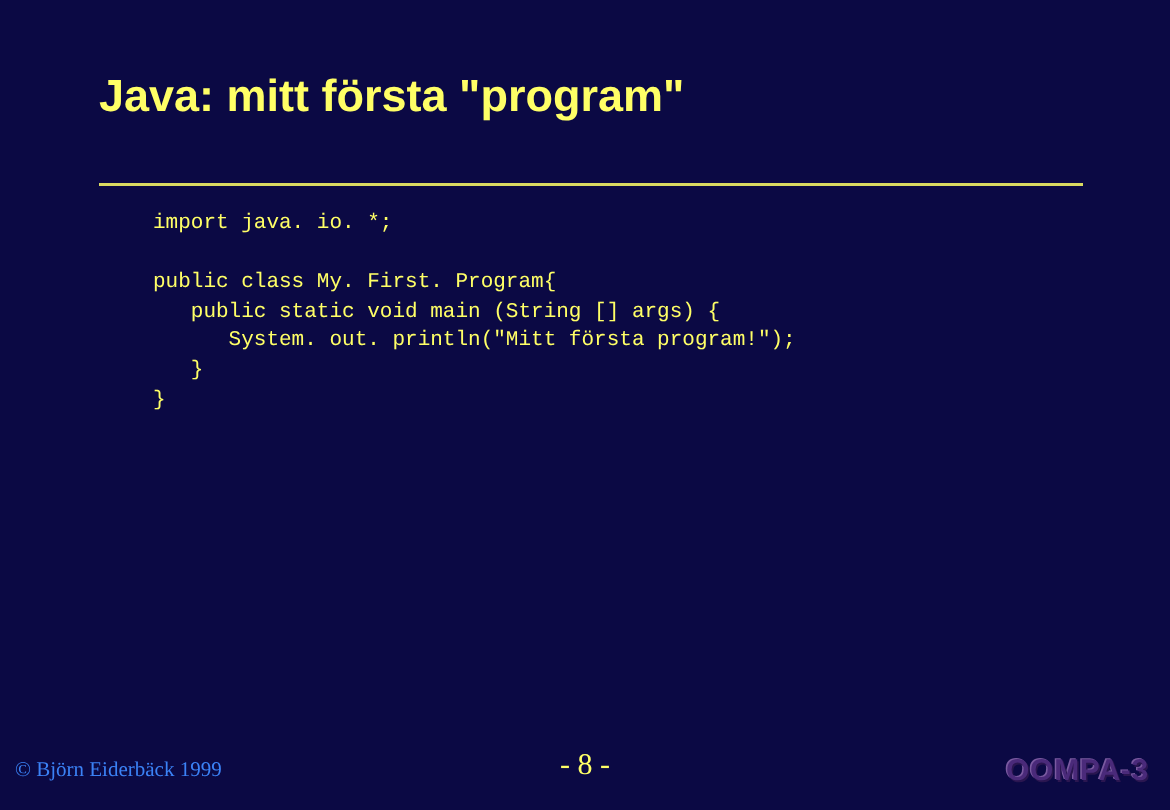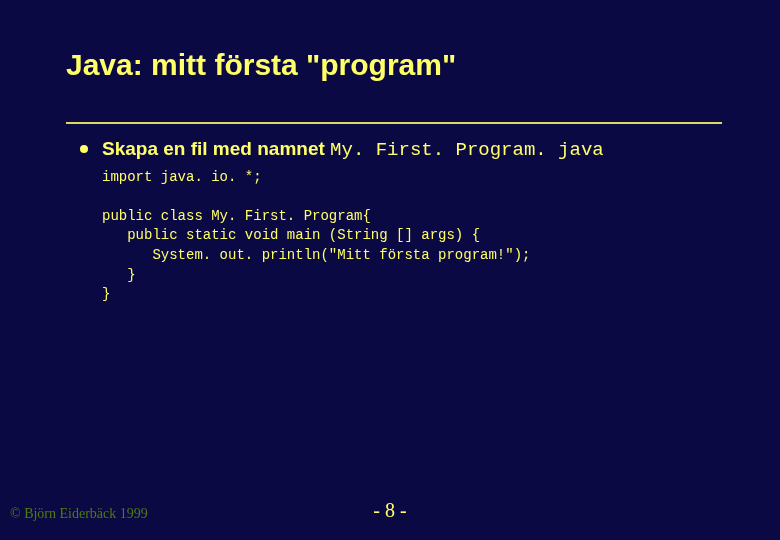--- a/index.html
+++ b/index.html
@@ -74,21 +74,21 @@
     white-space: pre;
     margin-left: 24px;
     margin-top: 4px;
   }
   .footer-left {
     position: absolute;
     left: 10px;
     bottom: 18px;
     font-family: "Times New Roman", Times, serif;
     font-size: 14px;
-    color: #4d7c0f;
+    color: #3b82f6;
   }
   .footer-center {
     position: absolute;
     bottom: 18px;
     left: 0;
     right: 0;
     text-align: center;
     font-family: "Times New Roman", Times, serif;
     font-size: 20px;
     color: #ffff66;
@@ -109,29 +109,27 @@
 <body>
 
 <div class="slide">
 
   <div class="title">Java: mitt första "program"</div>
 
   <hr class="rule">
 
   <div class="content">
     <ul class="bullets">
-      <li>
-        <span>Skapa en fil med namnet </span><span class="mono">My. First. Program. java</span>
-      </li>
     </ul>
     <div class="codeblock">import java. io. *;
 
 public class My. First. Program{
    public static void main (String [] args) {
       System. out. println("Mitt första program!");
    }
 }</div>
   </div>
 
   <div class="footer-left">© Björn Eiderbäck 1999</div>
   <div class="footer-center">- 8 -</div>
+  <div class="footer-right">OOMPA-3</div>
 
 </div>
 
 </body></html>

